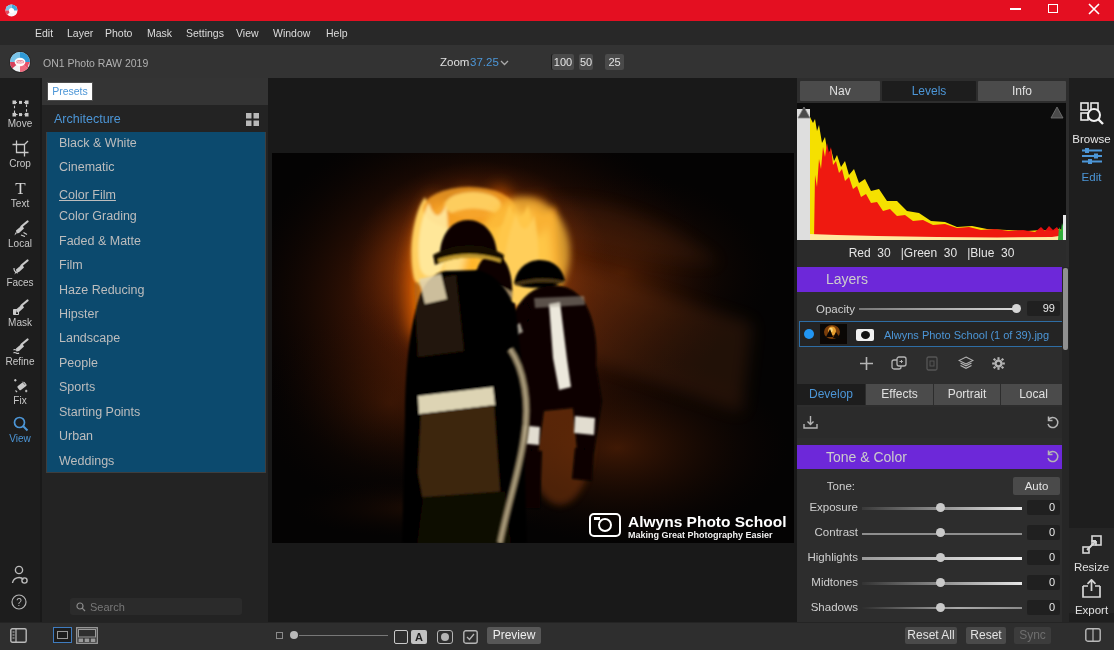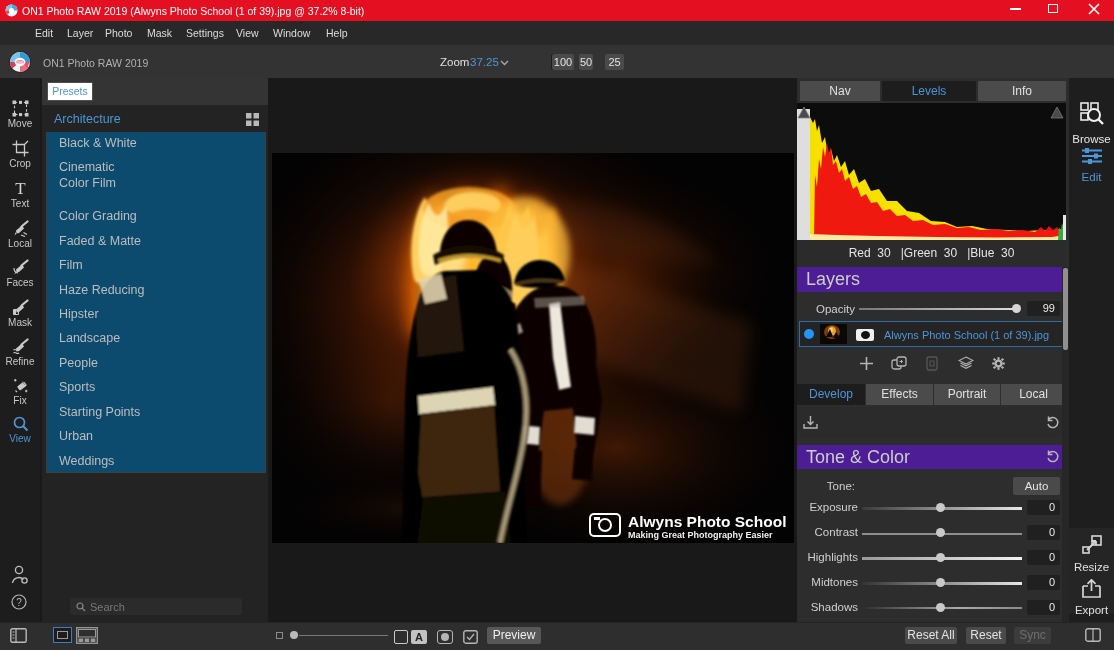--- a/index.html
+++ b/index.html
@@ -29,35 +29,34 @@
   #presetTab { left:47px; top:82px; width:46px; height:19px; background:#ffffff; border:1px solid #4e4e4e; color:#4c96d7; font-size:10.5px; text-align:center; line-height:17px; }
   #archRow { left:42px; top:107px; width:226px; height:25px; color:#4c96d7; font-size:12.5px; }
   #presetList { left:46px; top:132px; width:220px; height:341px; background:#0c4a6e; border:1px solid #3e3e3e; border-top:none; }
   .pitem { position:absolute; left:12px; font-size:12.5px; color:#bdbdbd; }
   
   #searchbox { left:70px; top:598px; width:172px; height:17px; background:#2b2b2b; border-radius:3px; color:#7a7a7a; font-size:11px; }
   
   #rpanel { left:797px; top:78px; width:272px; height:544px; background:#2d2d2d; }
   .rtab { position:absolute; top:81px; height:20px; background:#4b4b4b; color:#e0e0e0; font-size:12px; text-align:center; line-height:20px; border-radius:1px; }
   .mode { position:absolute; height:21px; background:#4b4b4b; color:#e0e0e0; font-size:12px; text-align:center; line-height:21px; }
-  .hdr { position:absolute; left:0; width:264px; background:#4c1d95; color:#cccccc; font-size:18px; }
+  .hdr { position:absolute; left:0; width:264px; background:#6d28d9; color:#cccccc; font-size:14px;padding-left:20px; }
   .val { position:absolute; width:33px; height:15px; background:#202020; color:#e8e8e8; font-size:11px; text-align:right; border-radius:2px; padding-right:5px; line-height:15px; }
   .slbl { position:absolute; font-size:11.5px; color:#cfcfcf; text-align:right; }
   
   #farright { left:1069px; top:78px; width:45px; height:544px; background:#1e1e1e; }
   .fritem { position:absolute; width:45px; text-align:center; }
   
   #bottombar { left:0; top:622px; width:1114px; height:28px; background:#2e2e2e; border-top:1px solid #242424; }
 </style>
 </head>
 <body>
 <div id="root">
 
   <div class="abs" id="titlebar"></div>
-  <div class="abs" id="titletext">ON1 Photo RAW 2019 (Alwyns Photo School (1 of 39).jpg @ 37.2% 8-bit)</div>
 
   <svg class="abs" style="left:5px;top:4px" width="13" height="13" viewBox="0 0 13 13">
     <circle cx="6.5" cy="6.5" r="6" fill="#f4f6f8"></circle>
     <path d="M6.5.5 A6 6 0 0 1 12.5 6.5 L6.5 6.5 Z" fill="#3fa7dd"></path>
     <path d="M.5 6.5 A6 6 0 0 1 6.5 .5 L6.5 6.5 Z" fill="#7ec4e8"></path>
     <path d="M2 11 A6 6 0 0 1 .5 6.5 L6.5 6.5 Z" fill="#e8485e"></path>
     <circle cx="6.5" cy="6.5" r="2.6" fill="#fff"></circle>
   </svg>
   <span class="abs" style="left:1010px;top:8px;width:11px;height:2px;background:#fff;"></span>
   <span class="abs" style="left:1048px;top:4px;width:10px;height:9px;border:1.5px solid #fff;"></span>
@@ -323,21 +322,21 @@
           <rect x="0" y="0" width="5.5" height="5.5"></rect>
           <rect x="7.5" y="0" width="5.5" height="5.5"></rect>
           <rect x="0" y="7.5" width="5.5" height="5.5"></rect>
           <rect x="7.5" y="7.5" width="5.5" height="5.5"></rect>
         </g>
       </svg>
   </div>
   <div class="abs" id="presetList">
     <span class="pitem" style="top:4px;">Black &amp; White</span>
     <span class="pitem" style="top:28px;">Cinematic</span>
-    <span class="pitem" style="top:44px;">Color Film</span>
+    <span class="pitem" style="top:56px;text-decoration:underline;">Color Film</span>
     <span class="pitem" style="top:77px;">Color Grading</span>
     <span class="pitem" style="top:102px;">Faded &amp; Matte</span>
     <span class="pitem" style="top:126px;">Film</span>
     <span class="pitem" style="top:151px;">Haze Reducing</span>
     <span class="pitem" style="top:175px;">Hipster</span>
     <span class="pitem" style="top:199px;">Landscape</span>
     <span class="pitem" style="top:224px;">People</span>
     <span class="pitem" style="top:248px;">Sports</span>
     <span class="pitem" style="top:273px;">Starting Points</span>
     <span class="pitem" style="top:297px;">Urban</span>

